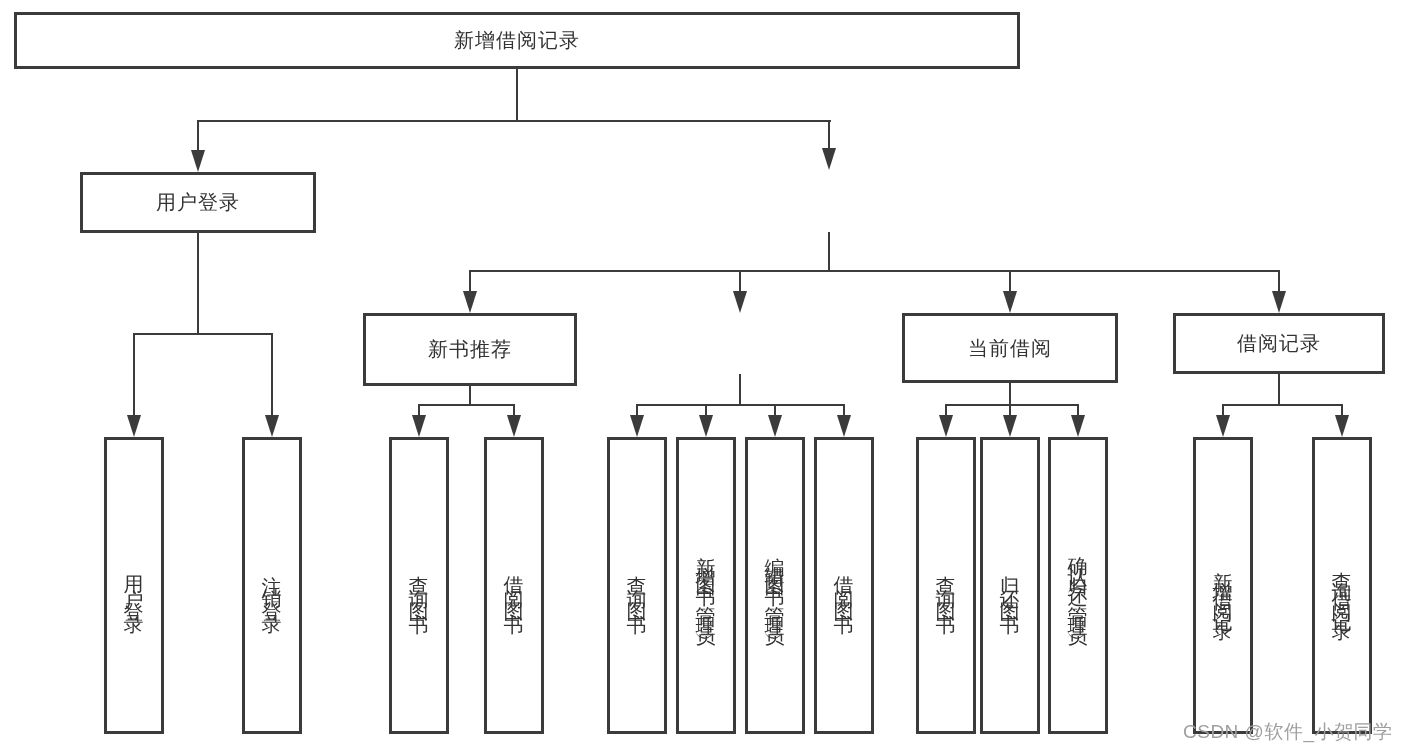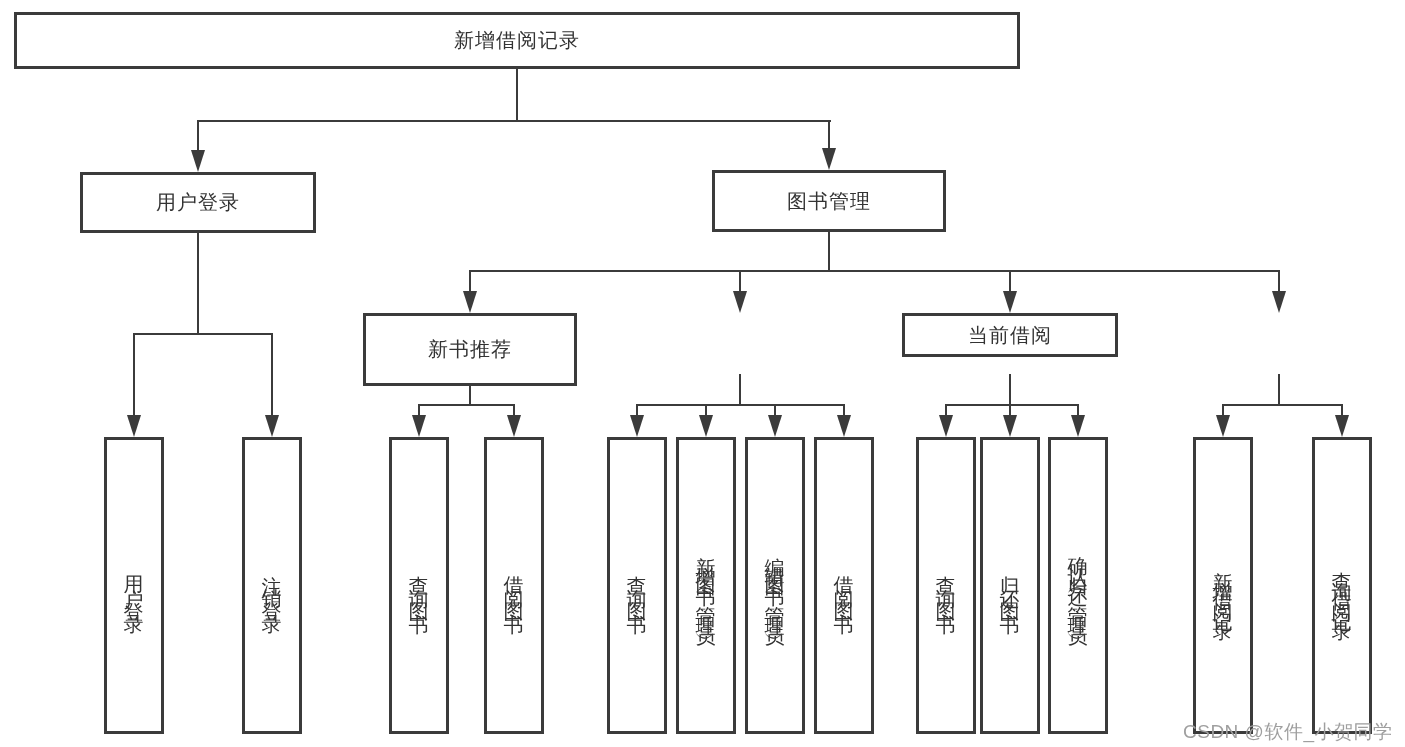--- a/index.html
+++ b/index.html
@@ -80,23 +80,20 @@
 
   <div class="line" style="left:516px;top:69px;width:2px;height:52px;"></div>
   <div class="line" style="left:197px;top:120px;width:634px;height:2px;"></div>
   <div class="line" style="left:197px;top:120px;width:2px;height:32px;"></div>
   <div class="arrow" style="left:191px;top:150px;"></div>
   <div class="line" style="left:828px;top:120px;width:2px;height:30px;"></div>
   <div class="arrow" style="left:822px;top:148px;"></div>
 
   <div class="node" style="left:80px;top:172px;width:236px;height:61px;">
     <span>用户登录</span>
-  </div>
-  <div class="node" style="left:712px;top:170px;width:234px;height:62px;">
-    <span>图书管理</span>
   </div>
 
   <div class="line" style="left:197px;top:233px;width:2px;height:101px;"></div>
   <div class="line" style="left:133px;top:333px;width:140px;height:2px;"></div>
   <div class="line" style="left:133px;top:333px;width:2px;height:82px;"></div>
   <div class="arrow" style="left:127px;top:415px;"></div>
   <div class="line" style="left:271px;top:333px;width:2px;height:82px;"></div>
   <div class="arrow" style="left:265px;top:415px;"></div>
 
   <div class="line" style="left:828px;top:232px;width:2px;height:39px;"></div>
@@ -106,22 +103,25 @@
   <div class="line" style="left:739px;top:270px;width:2px;height:21px;"></div>
   <div class="arrow" style="left:733px;top:291px;"></div>
   <div class="line" style="left:1009px;top:270px;width:2px;height:21px;"></div>
   <div class="arrow" style="left:1003px;top:291px;"></div>
   <div class="line" style="left:1278px;top:270px;width:2px;height:21px;"></div>
   <div class="arrow" style="left:1272px;top:291px;"></div>
 
   <div class="node" style="left:363px;top:313px;width:214px;height:73px;">
     <span>新书推荐</span>
   </div>
-  <div class="node" style="left:902px;top:313px;width:216px;height:44px;">
+  <div class="node" style="left:902px;top:313px;width:216px;height:70px;">
     <span>当前借阅</span>
+  </div>
+  <div class="node" style="left:1173px;top:313px;width:212px;height:61px;">
+    <span>借阅记录</span>
   </div>
 
   <div class="line" style="left:469px;top:374px;width:2px;height:31px;"></div>
   <div class="line" style="left:418px;top:404px;width:97px;height:2px;"></div>
   <div class="line" style="left:418px;top:404px;width:2px;height:12px;"></div>
   <div class="arrow" style="left:412px;top:415px;"></div>
   <div class="line" style="left:513px;top:404px;width:2px;height:12px;"></div>
   <div class="arrow" style="left:507px;top:415px;"></div>
 
   <div class="line" style="left:739px;top:374px;width:2px;height:31px;"></div>

